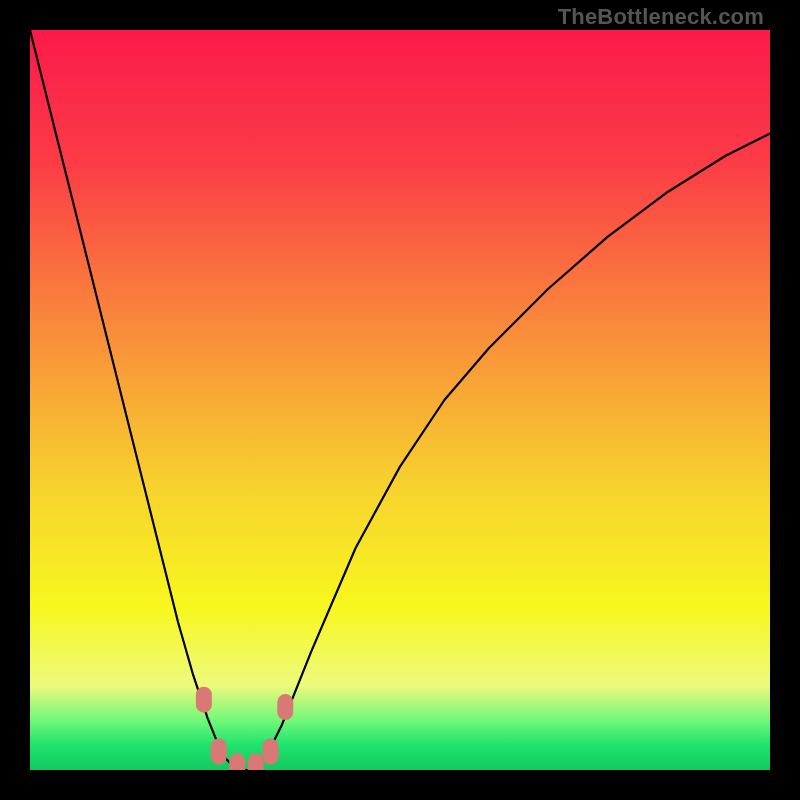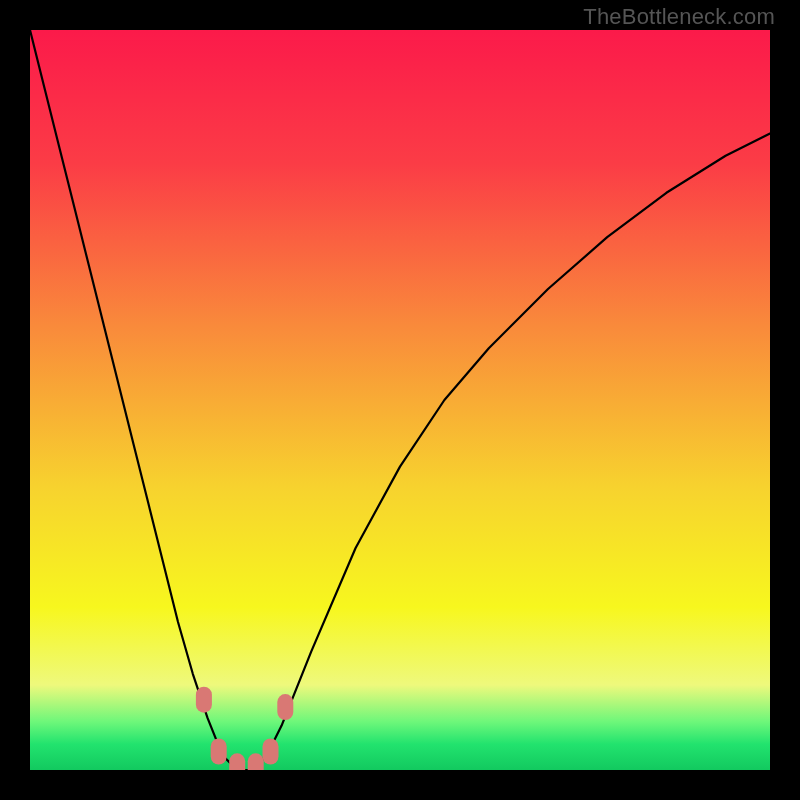--- a/index.html
+++ b/index.html
@@ -30,24 +30,24 @@
   }
   .curve-svg {
     position: absolute;
     left: 0; top: 0;
     width: 740px;
     height: 740px;
   }
   .watermark {
     position: absolute;
     top: 4px;
-    right: 25px;
+    right: 36px;
     color: #555;
     font-size: 22px;
-    font-weight: 400;
+    font-weight: 700;
     letter-spacing: 0.2px;
     white-space: nowrap;
   }
 </style>
 </head>
 <body>
 
 <div class="frame">
   <div class="watermark">TheBottleneck.com</div>
   <div class="plot">

